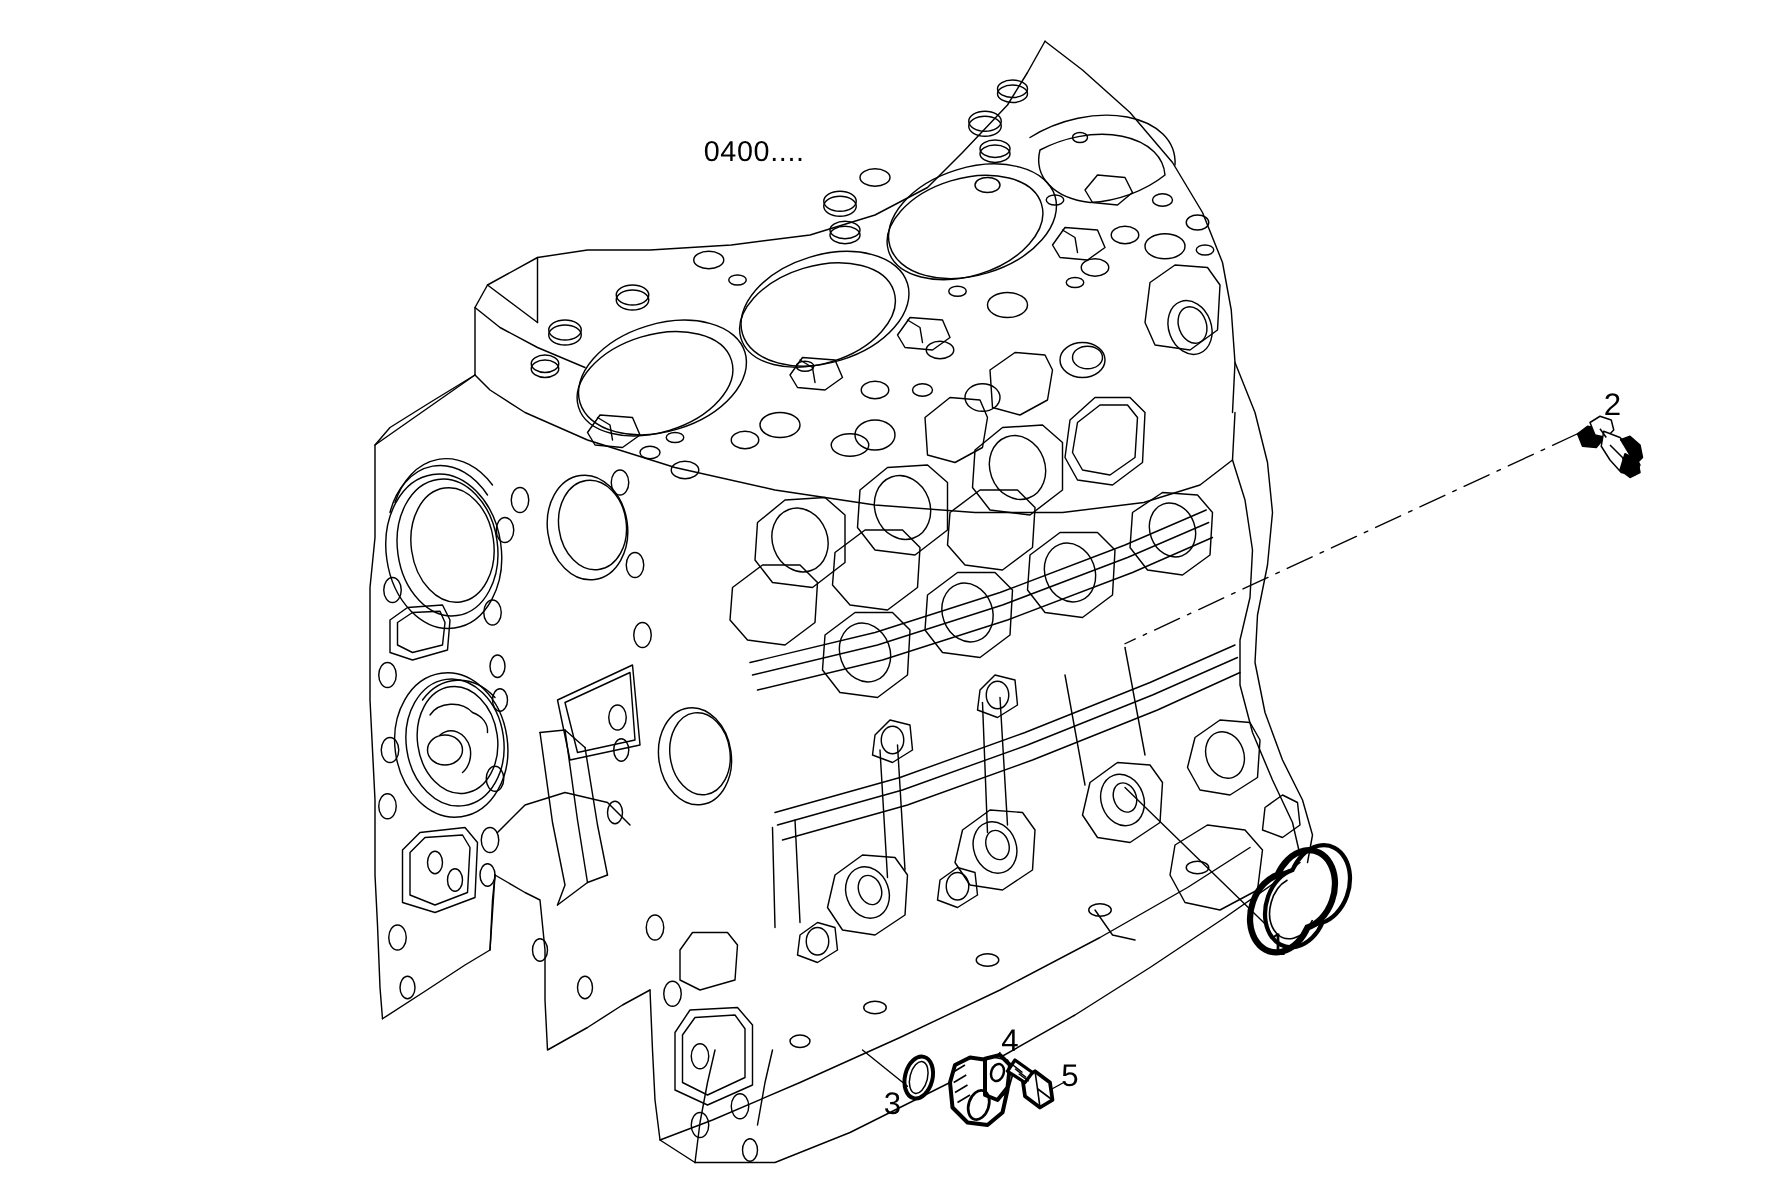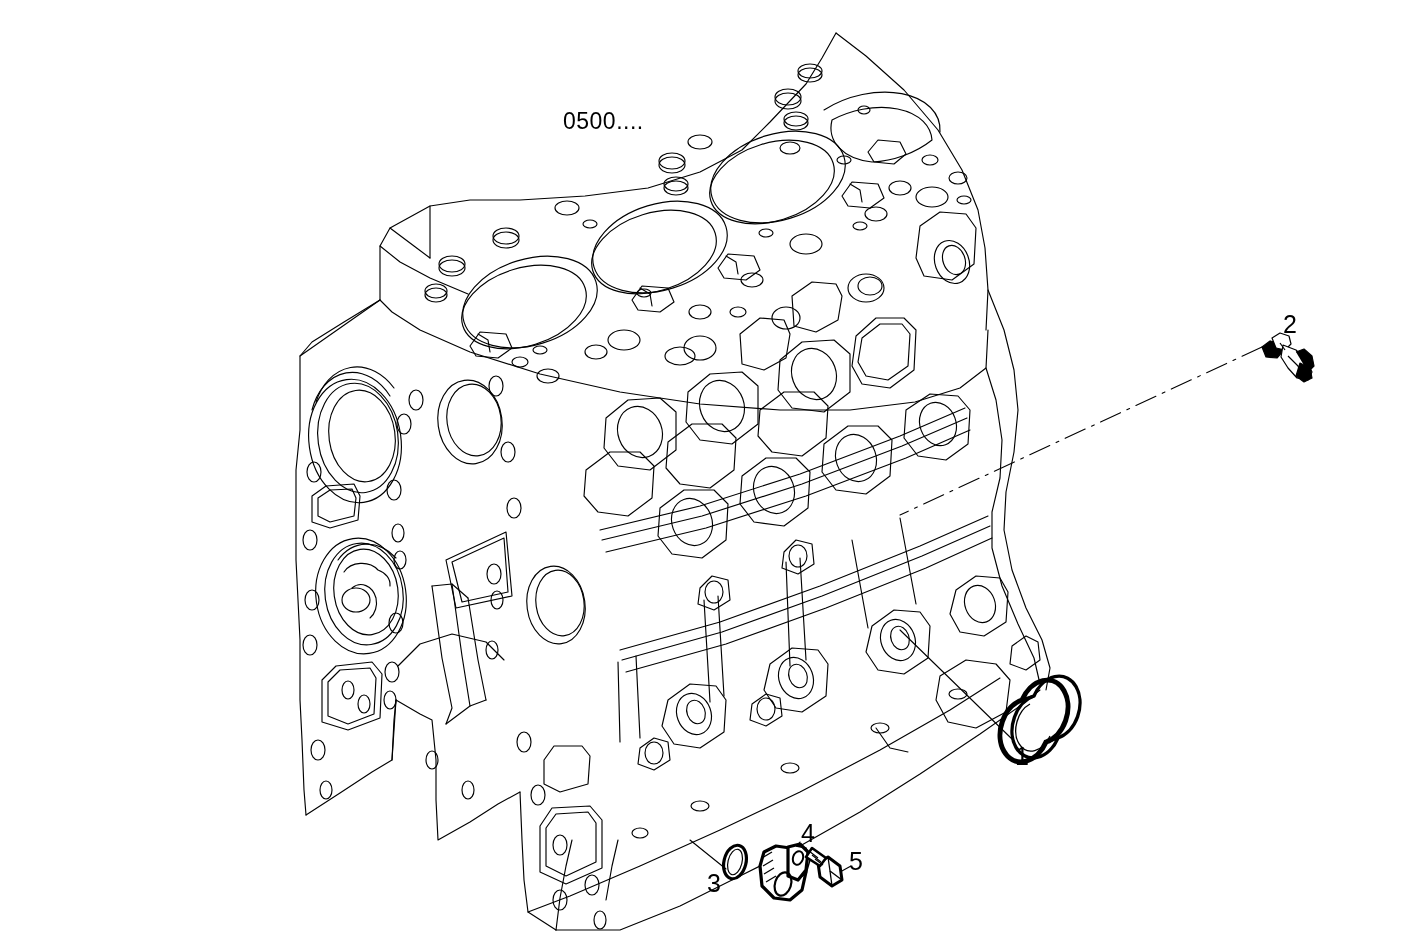--- a/index.html
+++ b/index.html
@@ -343,21 +343,21 @@
       <path d="M818 863 L820 877" fill="none" stroke-width="1.3"></path>
       <path d="M828 857 L830 871 L842 880" fill="none" stroke-width="1.3"></path>
       <path d="M830 871 L832 886" fill="none" stroke-width="1.3"></path>
       <path d="M820 866 L806 857 L812 848 L826 858 Z" fill="#fff" stroke-width="2.6"></path>
       <path d="M809 851 L818 858" stroke-width="1.2"></path>
       <path d="M812 855 L821 862" stroke-width="1.2"></path>
       <path d="M815 859 L823 865" stroke-width="1.2"></path>
     </g>
   </svg>
 
-  <div class="secref" style="left:563px; top:110px;">0500....</div>
+  <div class="secref" style="left:563px; top:110px;">0400....</div>
 
   <div class="callout" style="left:1015px; top:744px;">1</div>
   <div class="callout" style="left:1283px; top:312px;">2</div>
   <div class="callout" style="left:707px; top:871px;">3</div>
   <div class="callout" style="left:801px; top:821px;">4</div>
   <div class="callout" style="left:849px; top:849px;">5</div>
 
 </div>
 
 </body></html>

